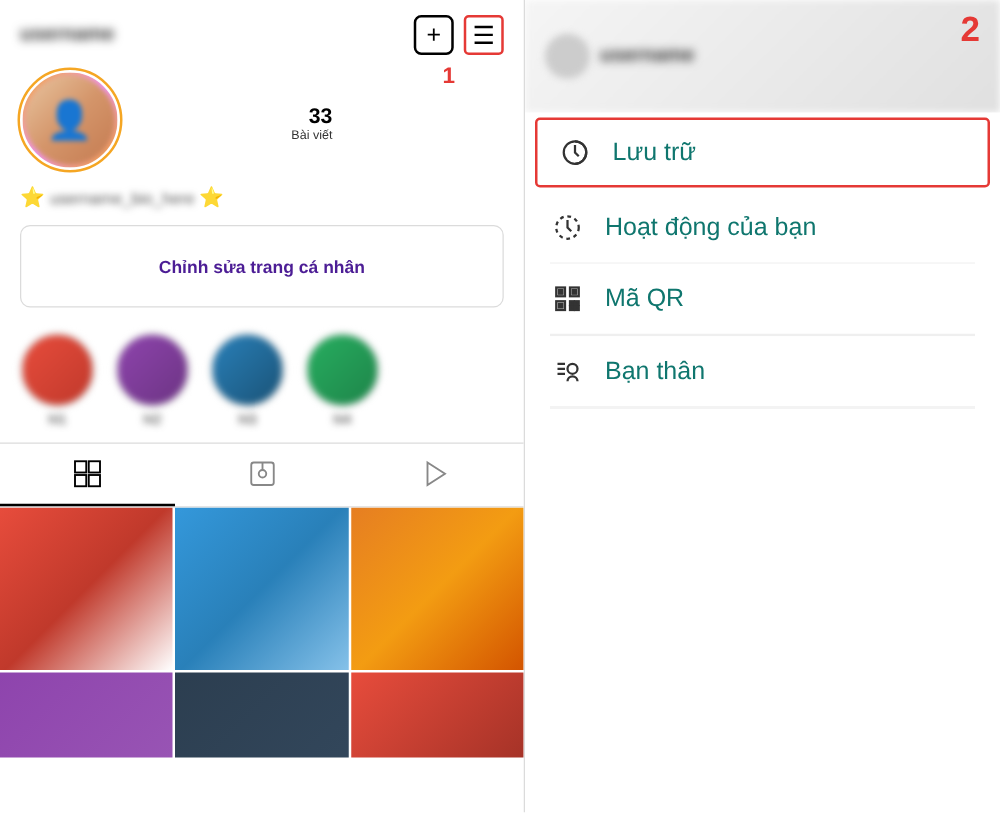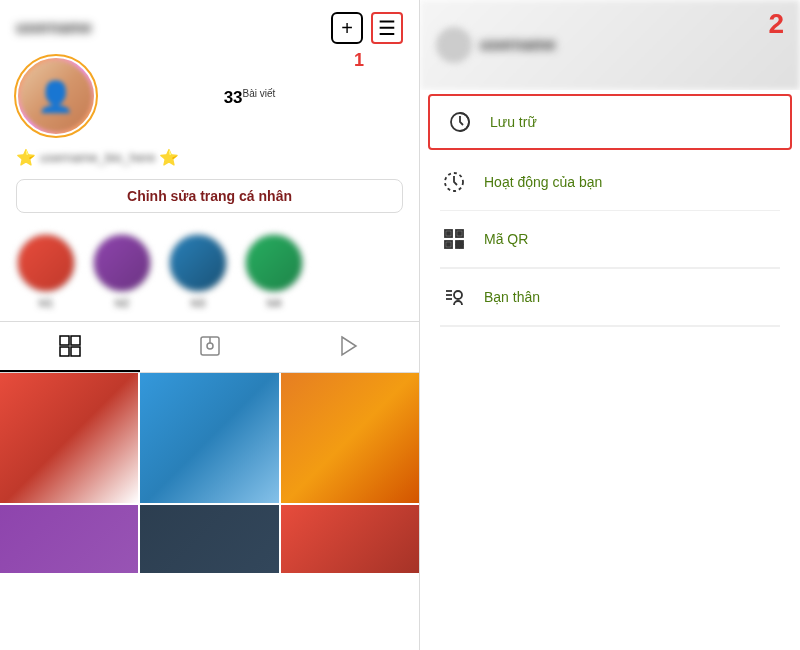--- a/index.html
+++ b/index.html
@@ -84,21 +84,22 @@
     
     .stats-row {
       display: flex;
       justify-content: space-around;
       padding: 10px 20px;
       margin-top: 4px;
     }
 
     .stat-item {
       display: flex;
-      align-items: flex-start;
+      flex-direction: column;
+      align-items: flex-end;
     }
 
     .stat-number {
       font-weight: 700;
       font-size: 17px;
       color: #000;
     }
 
     .stat-label {
       font-size: 10px;
@@ -161,29 +162,29 @@
       filter: blur(3px);
     }
 
     
     .edit-btn-area {
       padding: 8px 16px;
     }
 
     .edit-btn {
       width: 100%;
-      padding: 8px;
+      padding: 24px;
       border: 1px solid #dbdbdb;
       border-radius: 8px;
       background: #fff;
       font-size: 14px;
       font-weight: 600;
       cursor: pointer;
       text-align: center;
-      color: #7f1d1d;
+      color: #4c1d95;
     }
 
     
     .highlights-row {
       display: flex;
       gap: 16px;
       padding: 12px 16px;
       overflow-x: auto;
     }
 
@@ -328,22 +329,22 @@
       height: 28px;
       display: flex;
       align-items: center;
       justify-content: center;
       font-size: 22px;
       color: #333;
       flex-shrink: 0;
     }
 
     .menu-text {
-      font-size: 14px;
-      color: #4d7c0f;
+      font-size: 20px;
+      color: #0f766e;
     }
 
     .divider {
       height: 1px;
       background: #efefef;
       margin: 0 20px;
     }
   </style>
 </head>
 <body>

